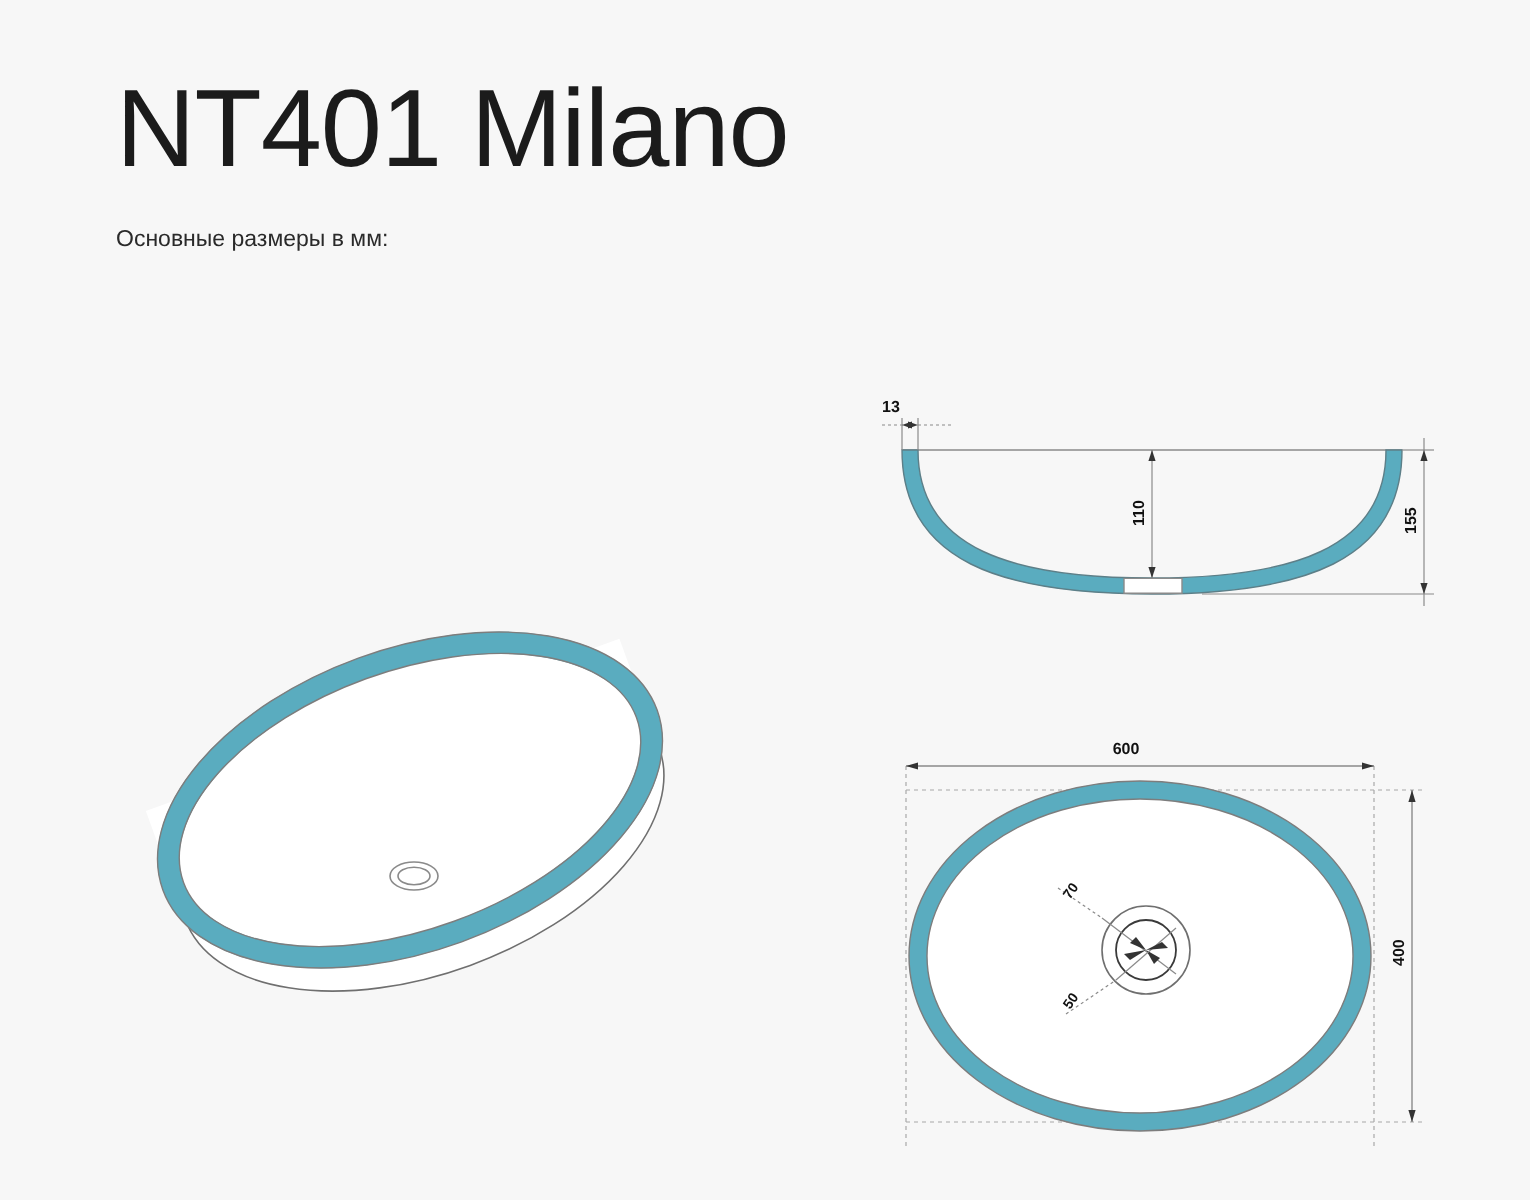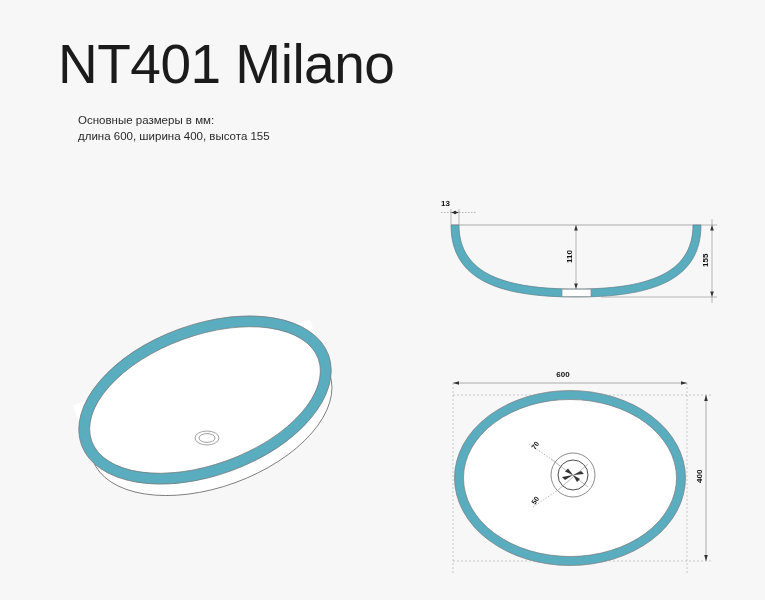--- a/index.html
+++ b/index.html
@@ -33,21 +33,21 @@
     white-space: nowrap;
   }
   .subtitle {
     position: absolute;
     left: 58px;
     top: 112px;
     font-size: 11.5px;
     color: #2a2a2a;
     line-height: 16px;
   }
-  .subtitle div { white-space: nowrap; margin-left: 20px; }
+  .subtitle div { white-space: nowrap; }
 
   
   .view-button {
     position: absolute;
     left: 60px;
     top: 194px;
     box-sizing: border-box;
     padding: 9px 16px 10px 16px;
     background: #ffffff;
     border: 1px solid #c3d4dc;
@@ -97,21 +97,20 @@
 </style>
 </head>
 <body>
 
 <div class="page">
 
   <div class="title">NT401 Milano</div>
 
   <div class="subtitle">
     <div>Основные размеры в мм:</div>
-    <div>длина 600, ширина 400, высота 155</div>
   </div>
 
 
   <div class="iso-view">
     <svg width="300" height="210" viewBox="0 0 300 210">
 
       <g transform="rotate(-20 150 100)">
         <ellipse cx="150" cy="118" rx="126" ry="70" fill="#ffffff" stroke="#6f6f6f" stroke-width="0.8"></ellipse>
         <rect x="24" y="60" width="252" height="58" fill="#ffffff" stroke="none"></rect>
 

